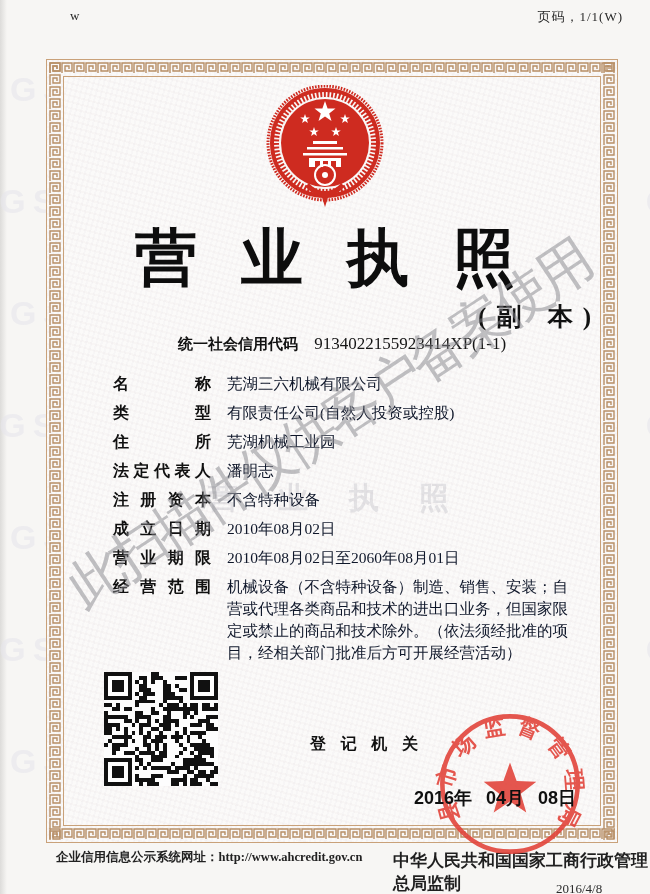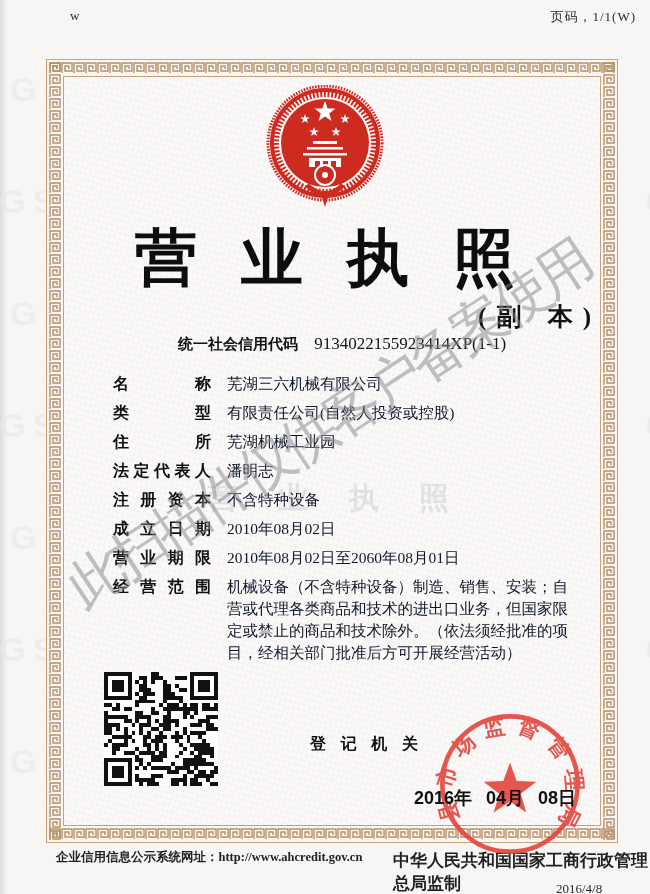--- a/index.html
+++ b/index.html
@@ -3,21 +3,21 @@
 <meta charset="utf-8">
 <style>
   html,body{margin:0;padding:0;}
   .page{position:relative;width:650px;height:894px;background:#f7f6f4;overflow:hidden;
         font-family:"Liberation Sans",sans-serif;color:#141414;}
   .scan-edge{position:absolute;left:0;top:0;width:7px;height:894px;
         background:linear-gradient(90deg,#dddcda,rgba(221,220,218,0));}
   .top-meta{position:absolute;top:6px;left:0;width:650px;height:22px;
         font-family:"Liberation Serif",serif;font-size:13px;color:#2a2a2a;}
   .corner-mark{position:absolute;left:70px;top:2px;}
-  .page-number{position:absolute;right:14px;top:2px;letter-spacing:1px;}
+  .page-number{position:absolute;right:27px;top:2px;letter-spacing:1px;}
 
   
   .frame{position:absolute;left:46px;top:59px;width:570px;height:782px;
         border:1px solid #c9a179;
         background:
           repeating-linear-gradient(105deg, rgba(176,166,190,0.05) 0 2px, rgba(0,0,0,0) 2px 5px),
           repeating-linear-gradient(15deg, rgba(190,160,160,0.05) 0 2px, rgba(0,0,0,0) 2px 6px),
           #fbfaf9;}
   .meander{position:absolute;}
   .meander.top{left:2px;top:2px;width:566px;height:12px;}

